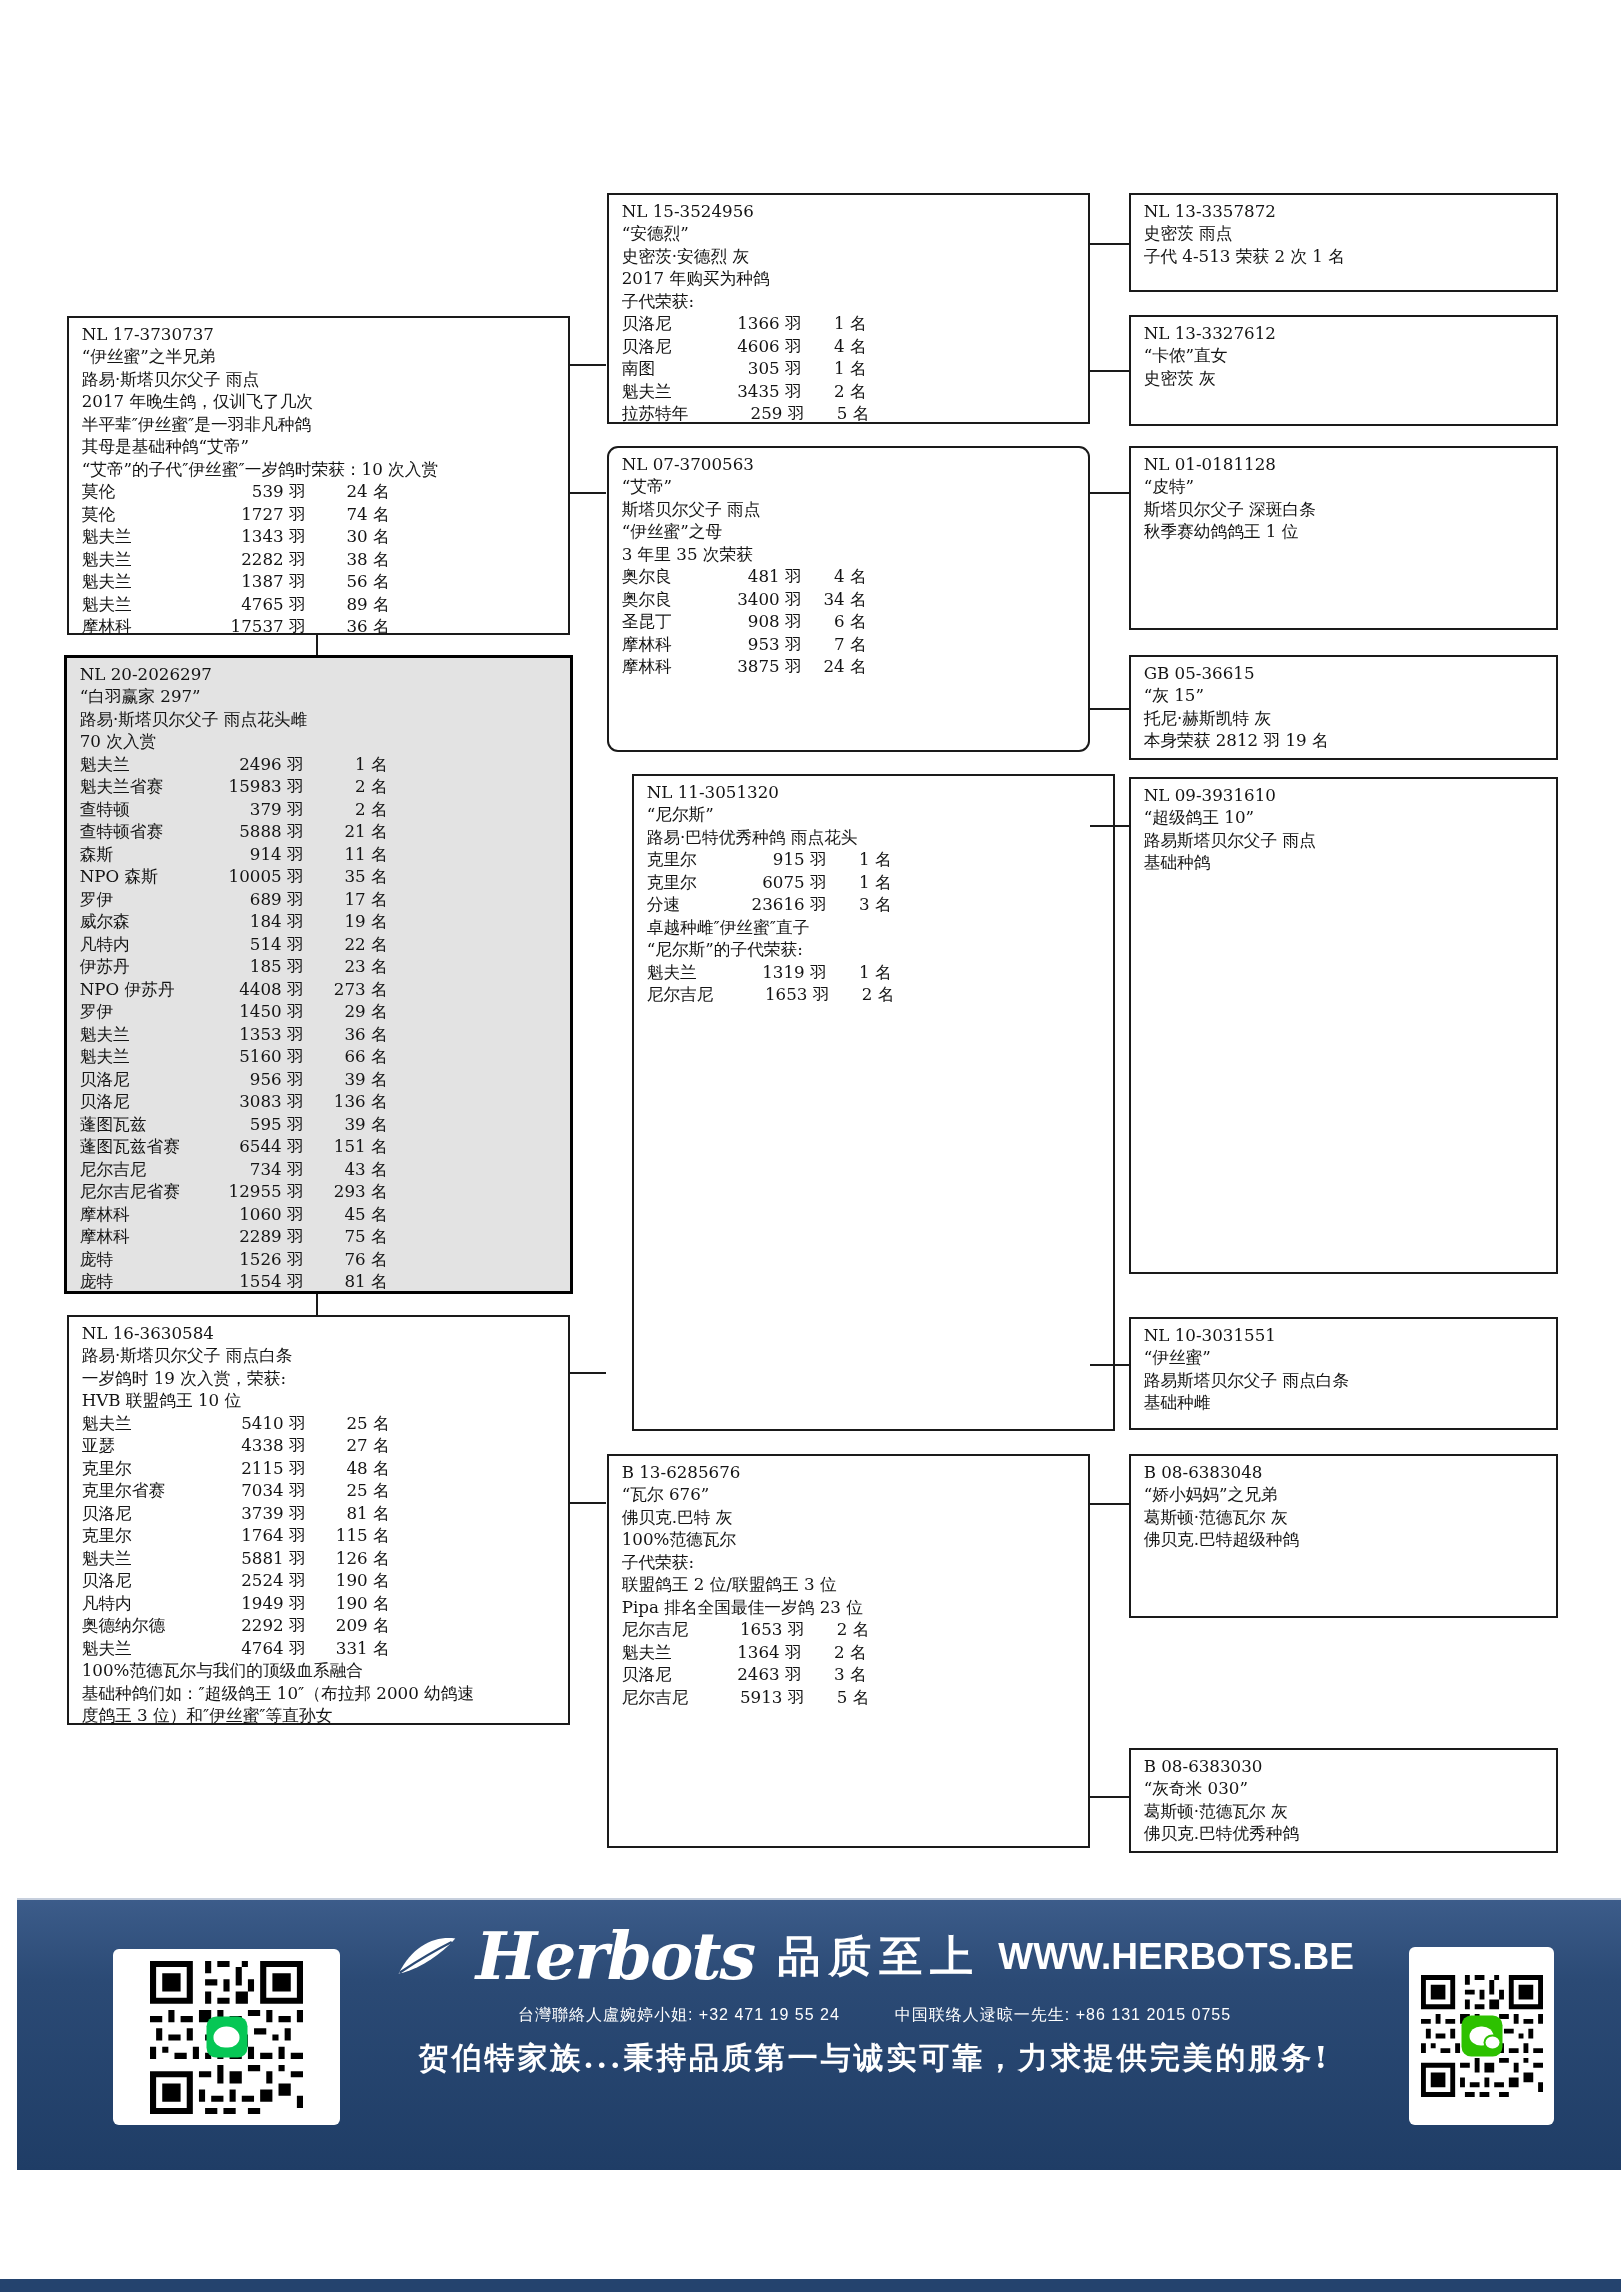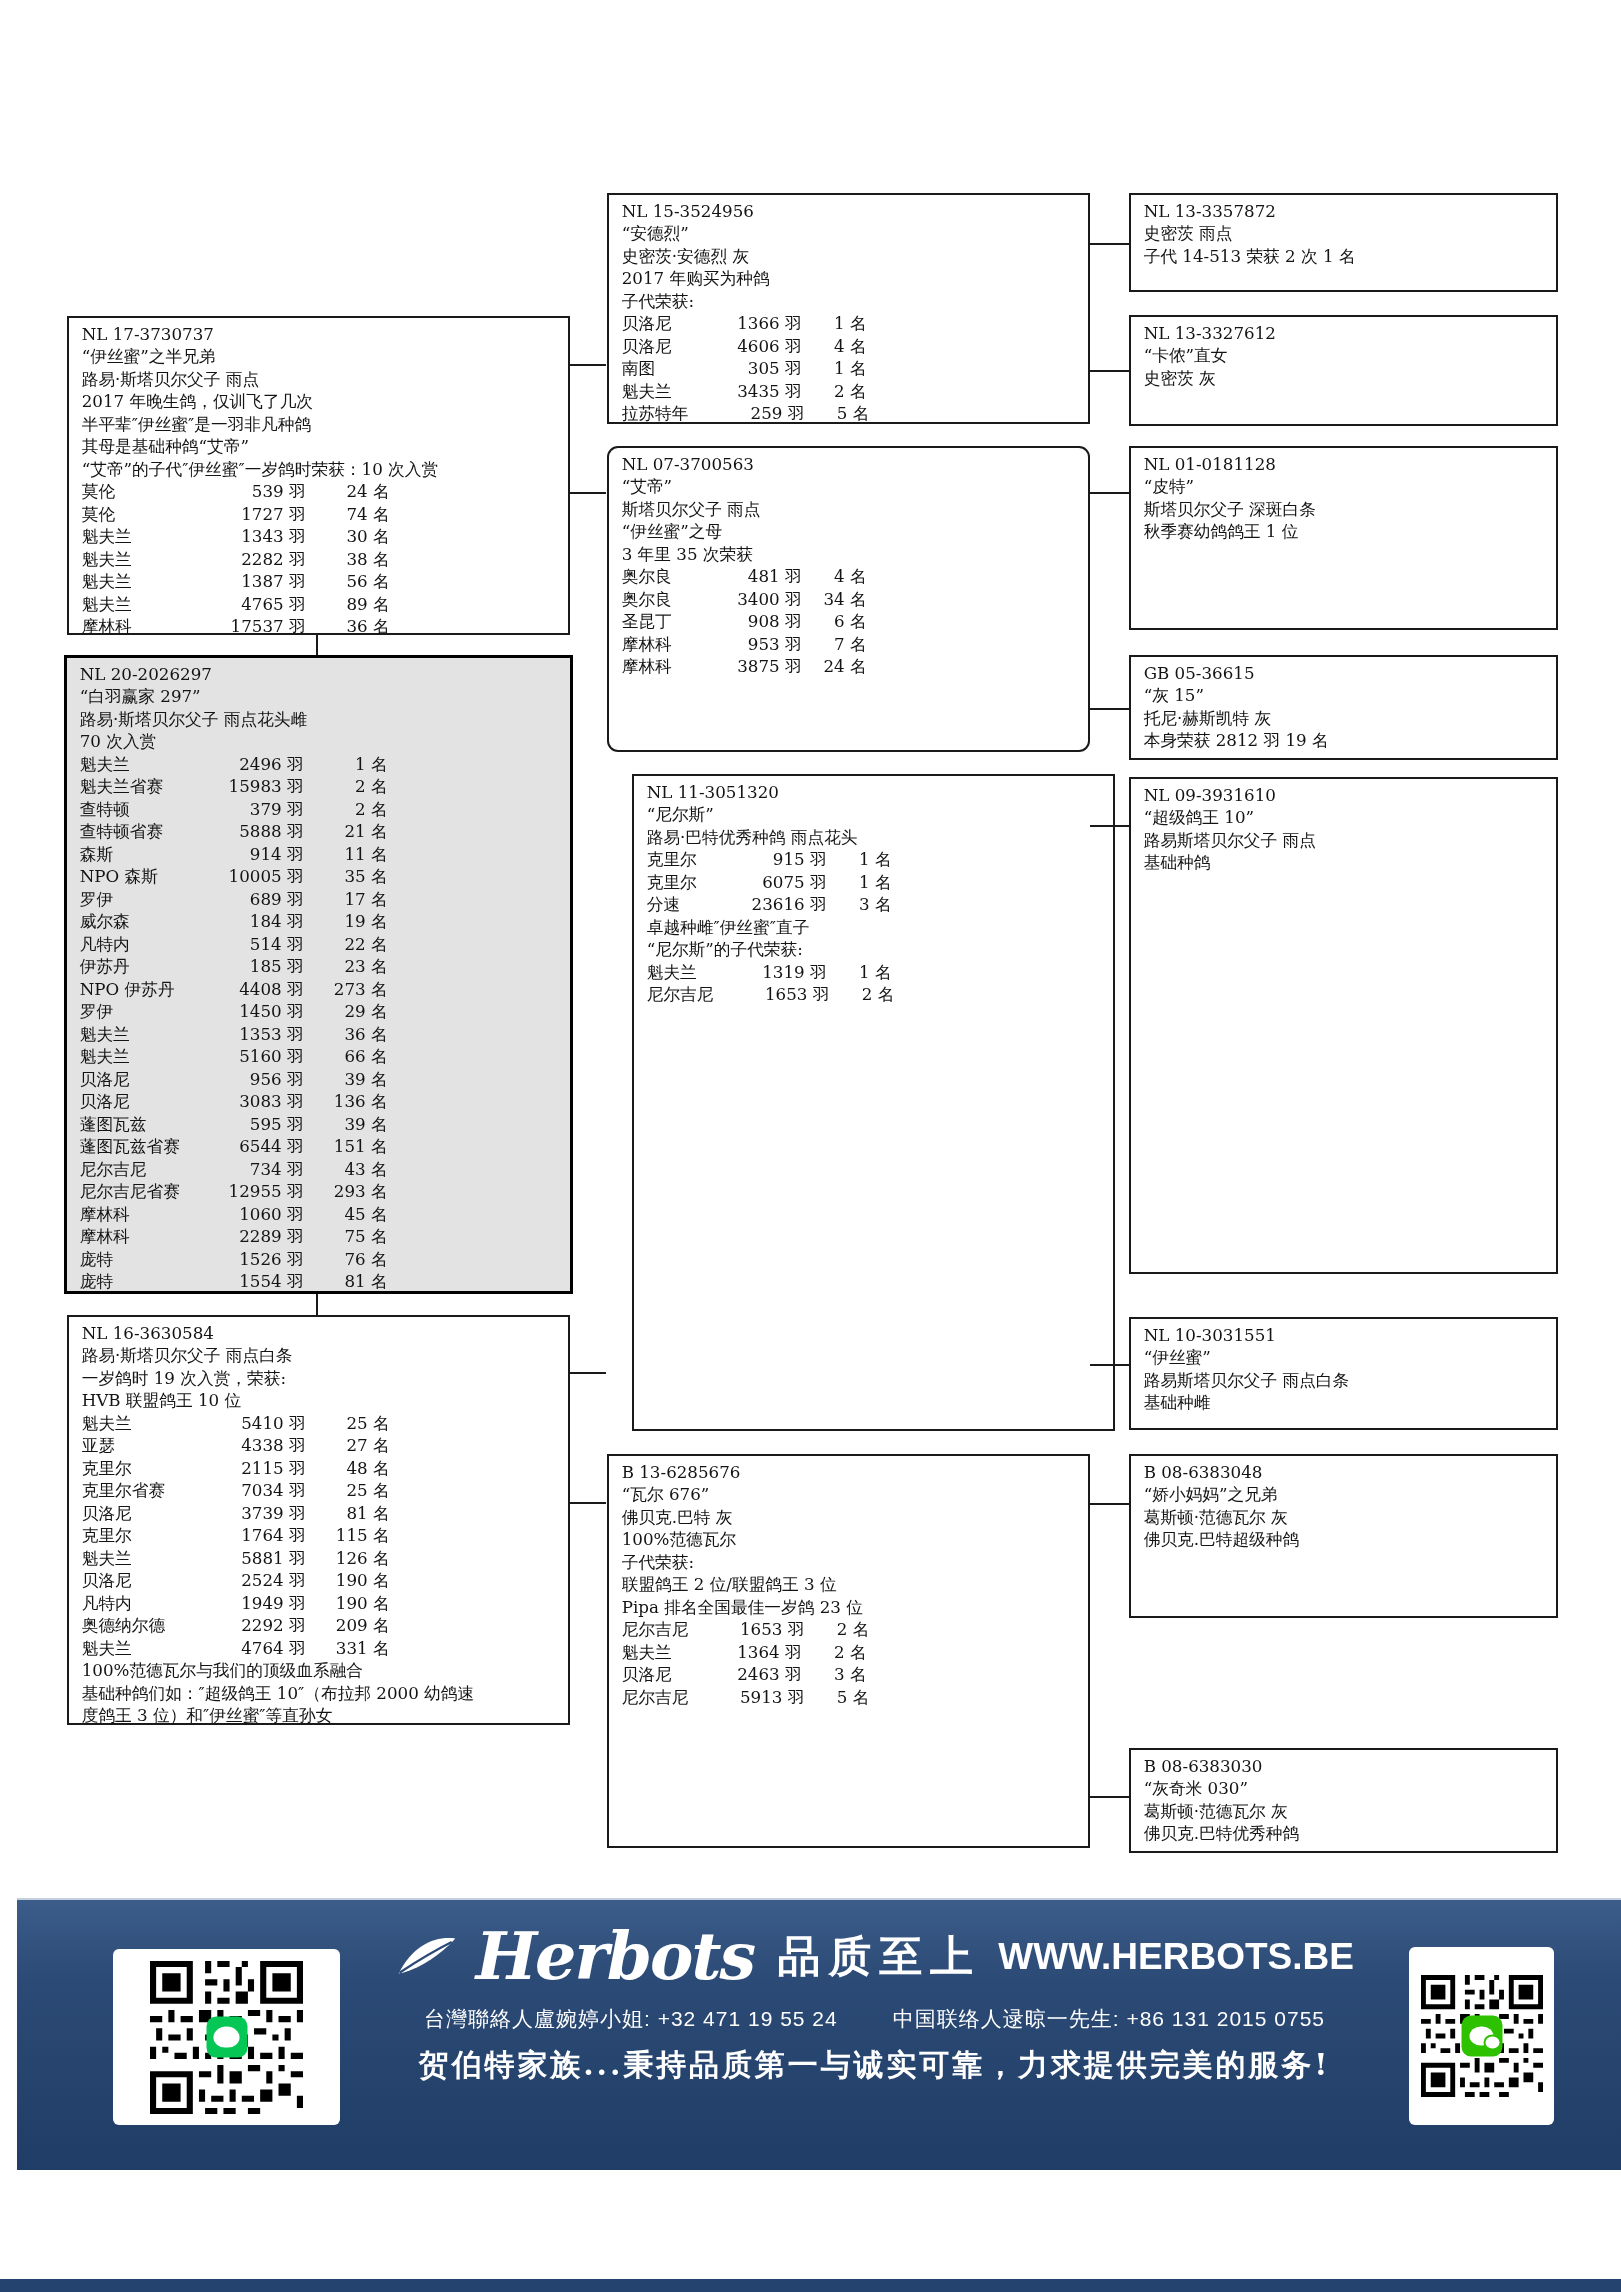--- a/index.html
+++ b/index.html
@@ -33,21 +33,21 @@
   .badge.wechat .bubble{width:23.5px;height:19.6px;border-radius:50%;position:relative;}
   .badge.wechat .bubble:after{content:"";position:absolute;right:-5.9px;bottom:-2.9px;width:13.7px;height:11.8px;
          background:#fff;border-radius:50%;box-shadow:0 0 0 2px #2DC100;}
   #footer-center{position:absolute;left:333px;top:17.6px;width:1049px;text-align:center;}
   #brand-row{display:flex;align-items:center;justify-content:center;gap:17.6px;height:78px;}
   #brand-script{font-family:"DejaVu Serif","Liberation Serif",serif;font-style:italic;font-weight:bold;
          font-size:65px;letter-spacing:-2px;line-height:1;padding-right:5.9px;}
   #brand-slogan{font-size:43px;font-weight:bold;letter-spacing:7.8px;line-height:1;}
   #brand-url{font-family:"Liberation Sans","DejaVu Sans",sans-serif;font-weight:bold;font-size:37px;line-height:1;}
   #email-row{font-family:"Liberation Sans","DejaVu Sans",sans-serif;font-weight:bold;font-size:24.5px;margin-top:7.8px;}
-  #contact-row{font-family:"Liberation Sans","DejaVu Sans",sans-serif;font-size:21px;margin-top:9.8px;letter-spacing:1px;}
+  #contact-row{font-family:"Liberation Sans","DejaVu Sans",sans-serif;font-size:16px;margin-top:9.8px;letter-spacing:1px;}
   #contact-row .gap{display:inline-block;width:55px;}
   #tagline-row{font-size:30px;font-weight:bold;margin-top:11.8px;letter-spacing:2.9px;}
 </style>
 </head>
 <body>
 
 <div id="page">
 
   <div id="tree">
       <div class="box lt" style="left: 67px; top: 316px; width: 503px; height: 319px;">
@@ -405,21 +405,21 @@
         </div>
         <div class="row">
           <span class="c1">尼尔吉尼</span>
           <span class="c2">5913 羽</span>
           <span class="c3">5 名</span>
         </div>
       </div>
       <div class="box rt" style="left: 1129px; top: 193px; width: 429px; height: 99px;">
         <div class="line">NL 13-3357872</div>
         <div class="line">史密茨    雨点</div>
-        <div class="line">子代 14-513 荣获 2 次 1 名</div>
+        <div class="line">子代 4-513 荣获 2 次 1 名</div>
       </div>
       <div class="box rt" style="left: 1129px; top: 315px; width: 429px; height: 111px;">
         <div class="line">NL 13-3327612</div>
         <div class="line">“卡侬”直女</div>
         <div class="line">史密茨   灰</div>
       </div>
       <div class="box rt" style="left: 1129px; top: 446px; width: 429px; height: 184px;">
         <div class="line">NL 01-0181128</div>
         <div class="line">“皮特”</div>
         <div class="line">斯塔贝尔父子   深斑白条</div>

